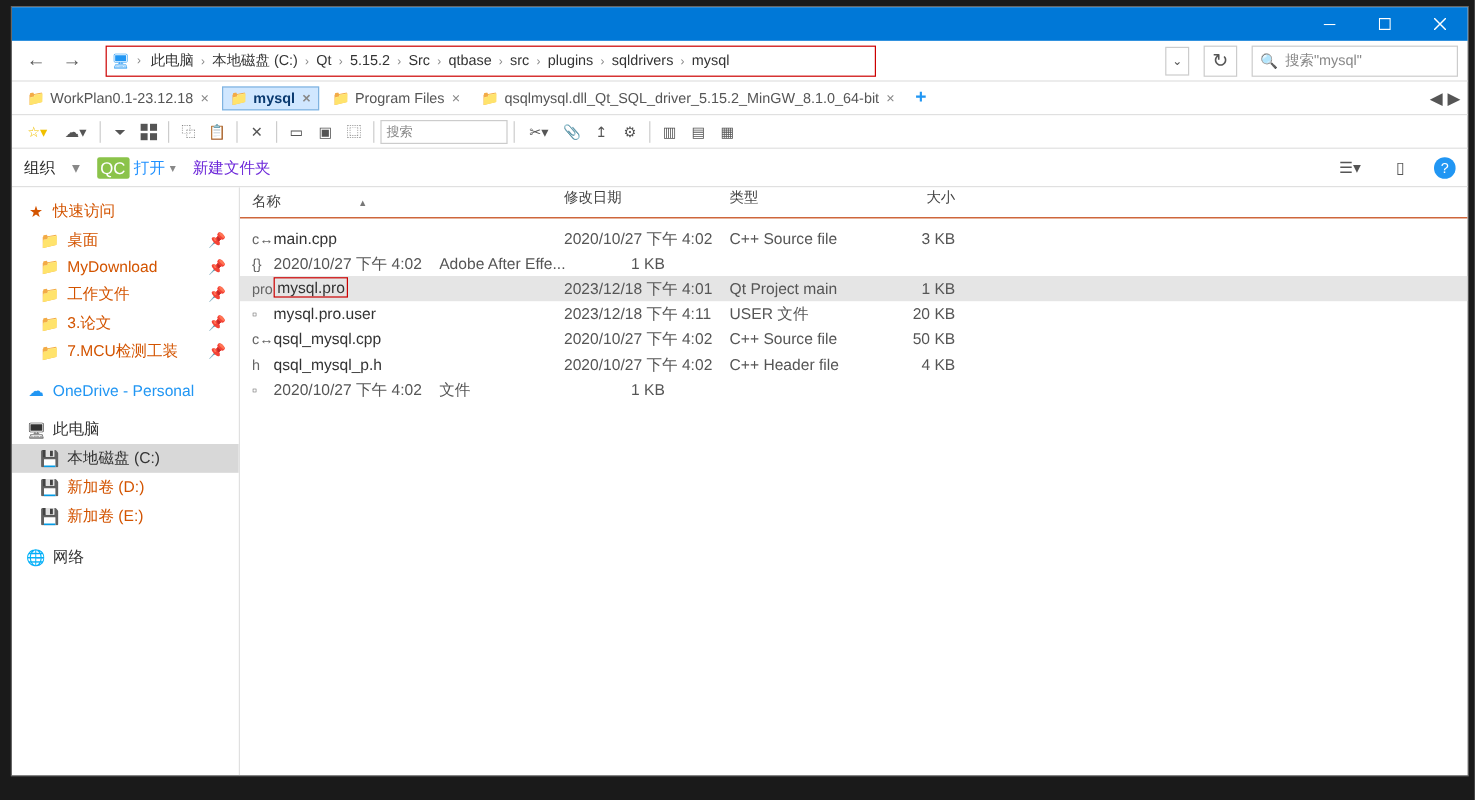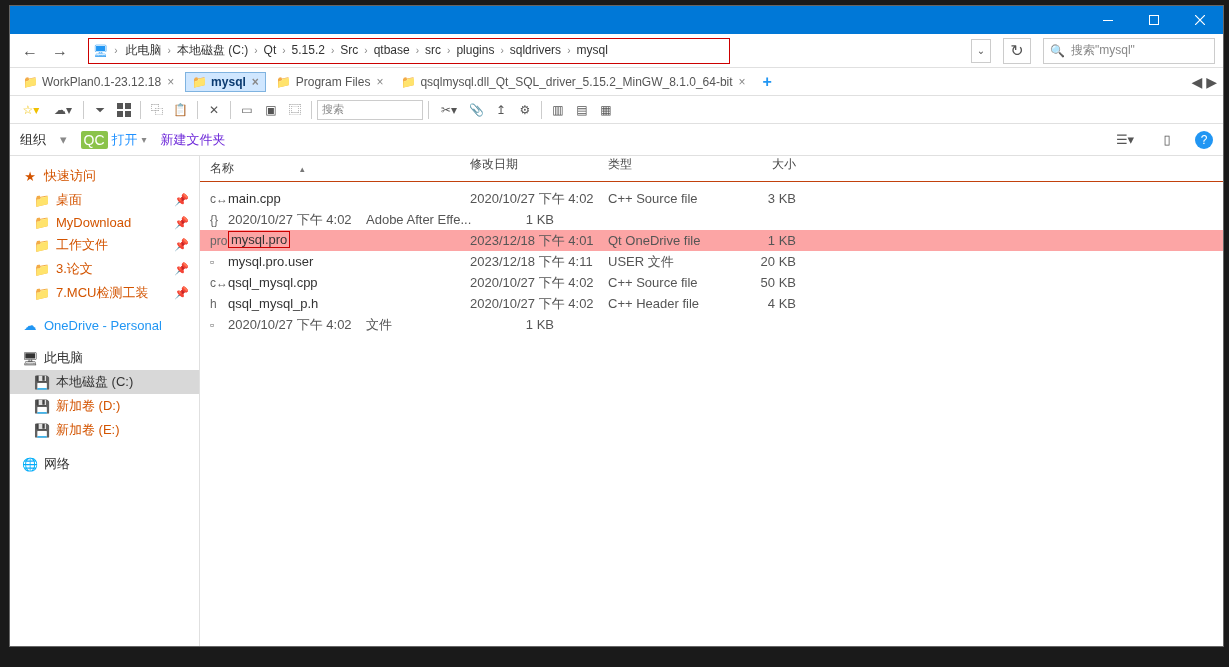--- a/index.html
+++ b/index.html
@@ -63,21 +63,21 @@
 .filepane { flex: 1; display: flex; flex-direction: column; }
 .columns { display: flex; font-size: 12px; color: #444; border-bottom: 1px solid #c2410c; height: 26px; padding-left: 10px; }
 .col-name { width: 260px; display: flex; align-items: center; gap: 6px; }
 .col-date { width: 138px; }
 .col-type { width: 118px; }
 .col-size { width: 80px; text-align: right; padding-right: 10px; }
 .sort-ind { font-size: 9px; color: #777; margin-left: 60px; }
 
 .filelist { flex: 1; overflow-y: auto; font-size: 13px; color: #333; padding-top: 6px; }
 .filerow { display: flex; align-items: center; height: 21px; padding-left: 10px; cursor: pointer; }
-.filerow.selected { background: #fca5a5; }
+.filerow.selected { background: #e5e5e5; }
 .filerow .fico { width: 18px; font-size: 12px; color: #666; }
 .filerow .fname { width: 242px; white-space: nowrap; overflow: hidden; }
 .filerow .fdate { width: 138px; color: #555; }
 .filerow .ftype { width: 118px; color: #555; white-space: nowrap; overflow: hidden; text-overflow: ellipsis; }
 .filerow .fsize { width: 80px; text-align: right; padding-right: 10px; color: #555; }
 .filerow .fname.boxed { border: 1px solid #c00; padding: 0 2px; display: inline-block; width: auto; margin-right: 0; }
 .filerow .fname-wrap { width: 242px; }
 
 svg { display: block; }
 </style>
@@ -294,21 +294,21 @@
           <div class="filerow">
             <span class="fico">{}</span>
             <span class="fdate">2020/10/27 下午 4:02</span>
             <span class="ftype">Adobe After Effe...</span>
             <span class="fsize">1 KB</span>
           </div>
           <div class="filerow selected">
             <span class="fico">pro</span>
             <span class="fname-wrap"><span class="fname boxed">mysql.pro</span></span>
             <span class="fdate">2023/12/18 下午 4:01</span>
-            <span class="ftype">Qt OneDrive file</span>
+            <span class="ftype">Qt Project main</span>
             <span class="fsize">1 KB</span>
           </div>
           <div class="filerow">
             <span class="fico">▫</span>
             <span class="fname">mysql.pro.user</span>
             <span class="fdate">2023/12/18 下午 4:11</span>
             <span class="ftype">USER 文件</span>
             <span class="fsize">20 KB</span>
           </div>
           <div class="filerow">

